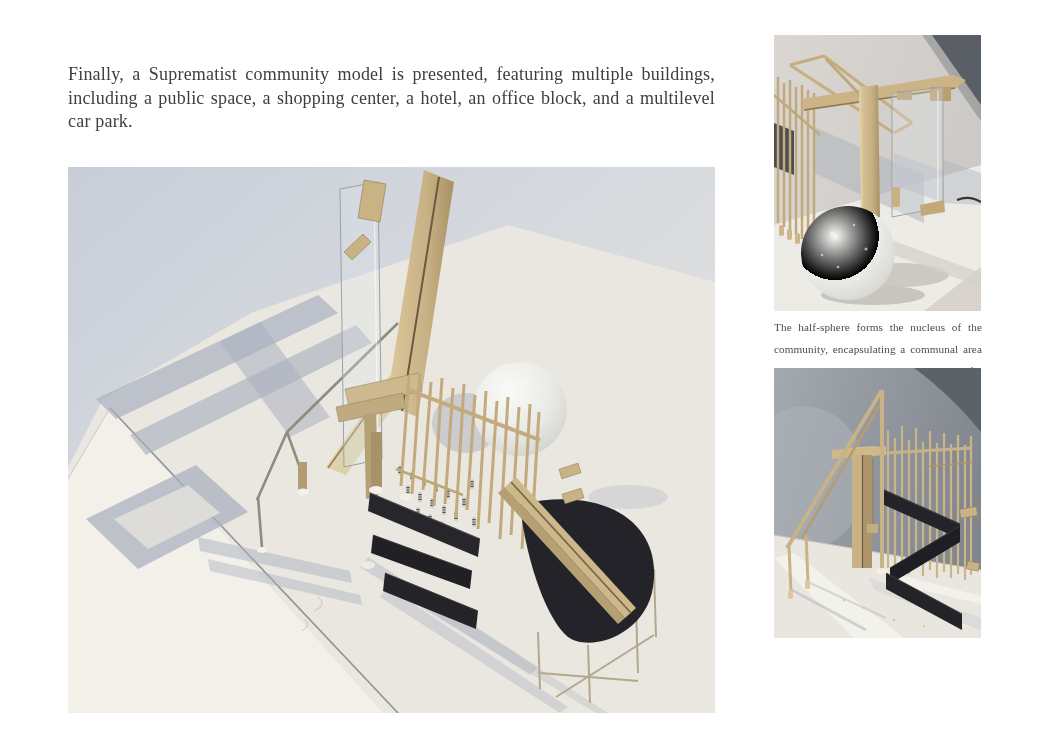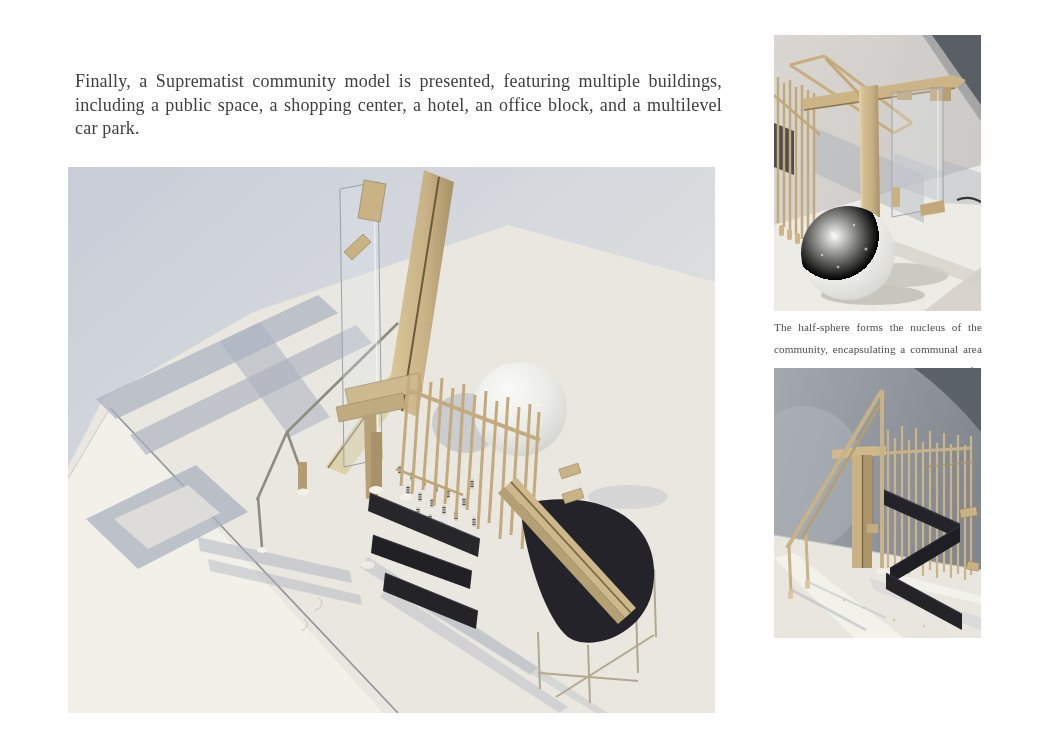--- a/index.html
+++ b/index.html
@@ -1,21 +1,21 @@
 <!DOCTYPE html>
 <html><head>
 <meta charset="utf-8">
 <style>
   html,body { margin:0; padding:0; background:#ffffff; }
   .page {
     position:relative; width:1060px; height:750px; overflow:hidden;
     background:#ffffff; font-family:"Liberation Serif", serif;
   }
   .intro {
-    position:absolute; left:67px; top:62px; width:647px; margin:8px;
+    position:absolute; left:67px; top:62px; width:647px; margin:1px;
     font-size:18px; line-height:23.5px; text-align:justify;
     color:#3e3e3e; letter-spacing:0.2px;
   }
   figure { margin:0; padding:0; position:absolute; }
   .main-photo  { left:68px;  top:167px; width:647px; height:546px; }
   .photo-top   { left:774px; top:35px;  width:207px; height:276px; }
   .photo-bottom{ left:774px; top:368px; width:207px; height:270px; }
   figure svg { display:block; width:100%; height:100%; }
   .caption {
     position:absolute; left:774px; width:208px; margin:0;

